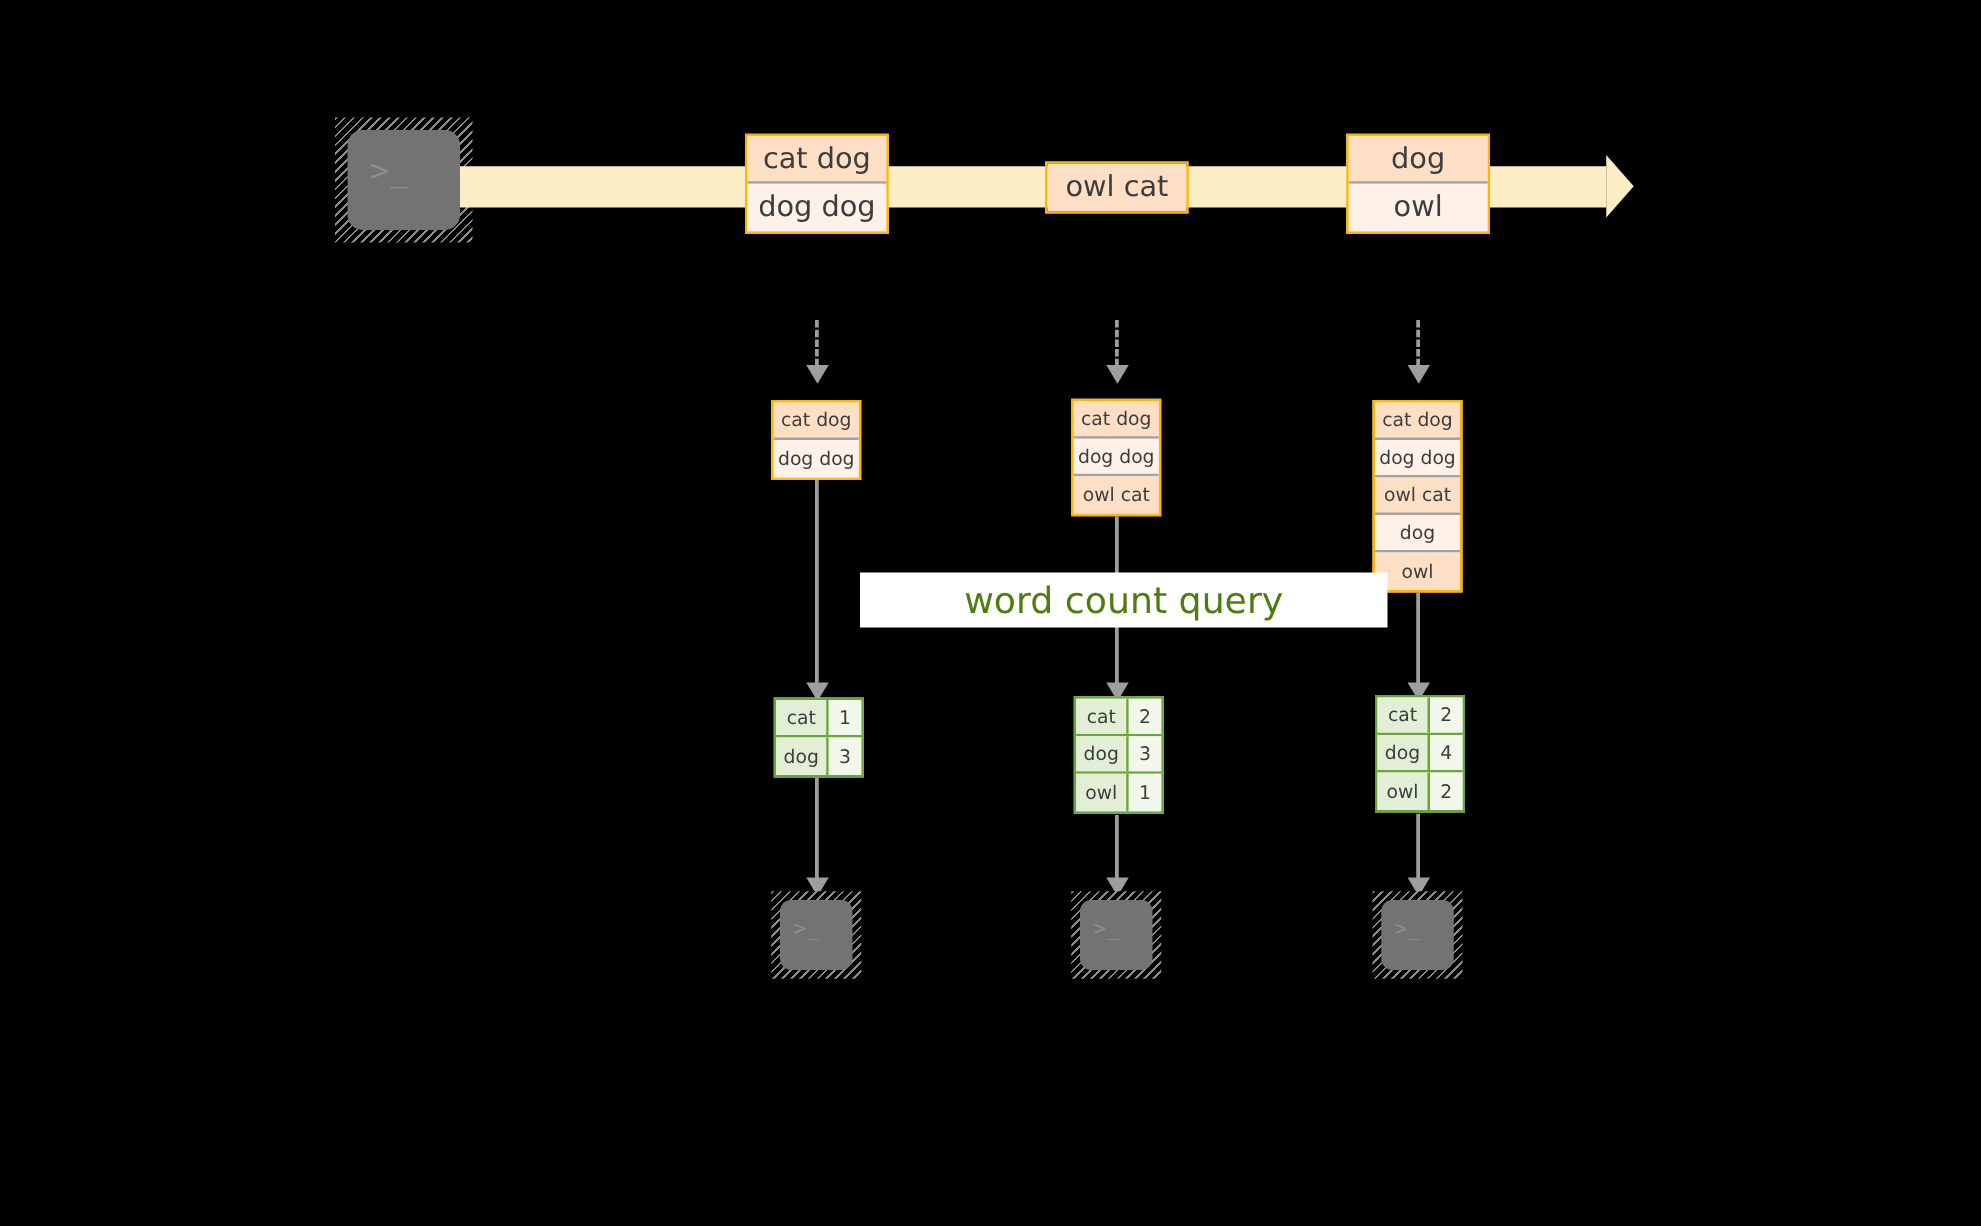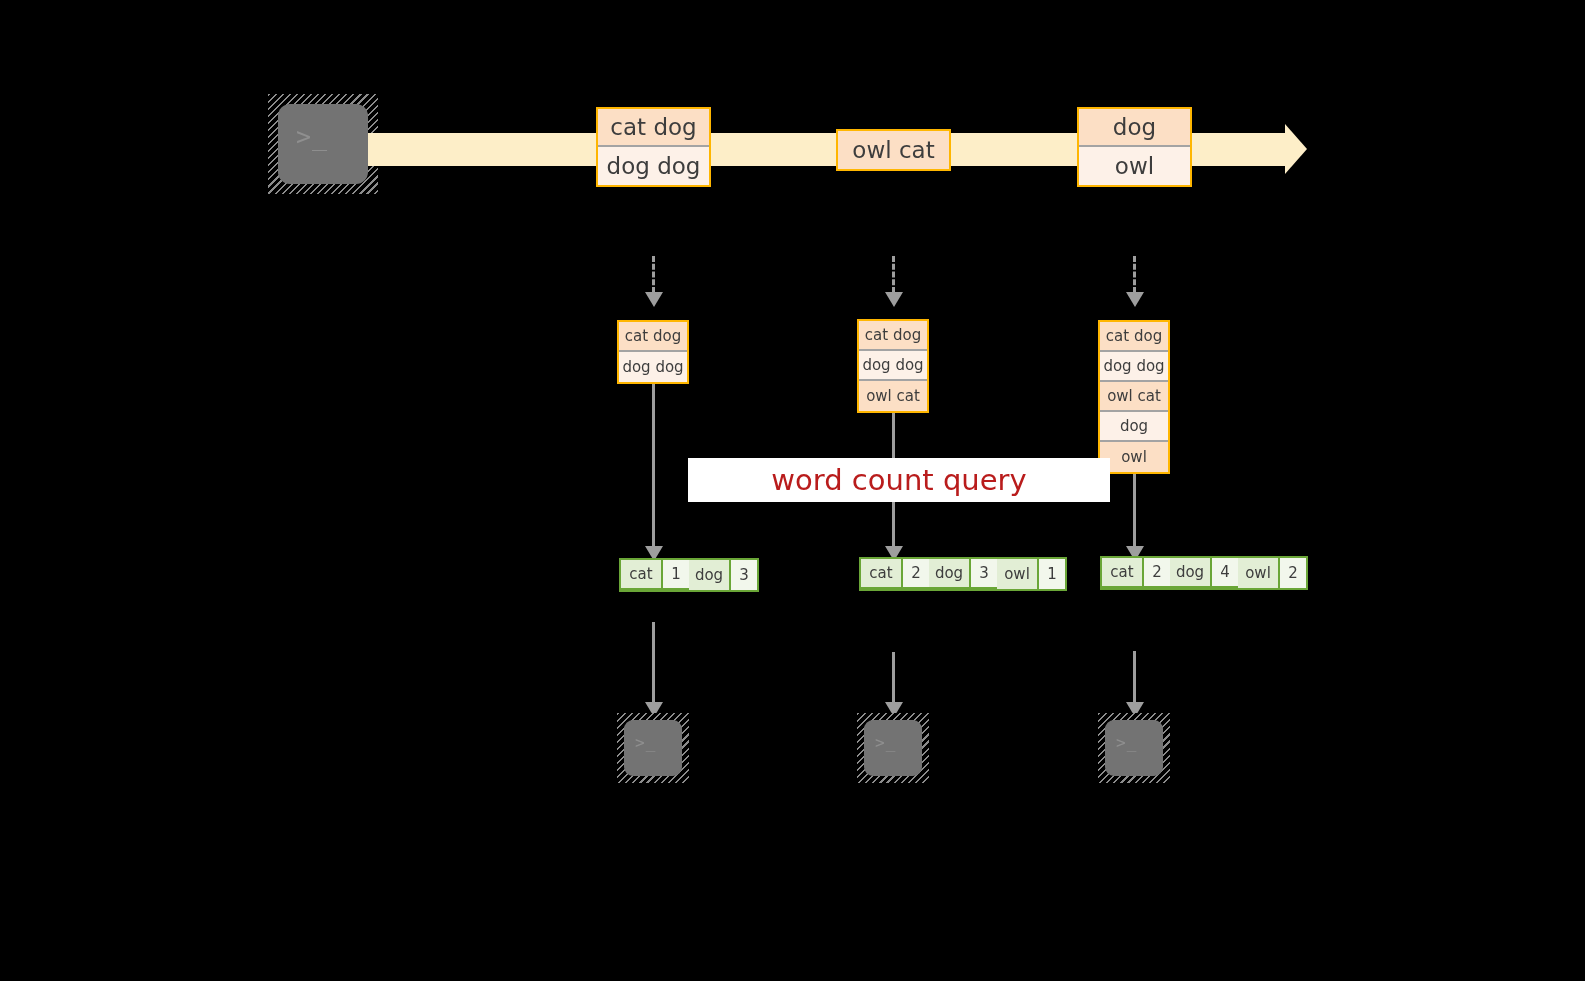--- a/index.html
+++ b/index.html
@@ -87,21 +87,21 @@
 
   
   .tbl {
     position: absolute;
     box-sizing: border-box;
     border: 2px solid #6aa637;
     background: #eef5e6;
     color: #3d3d3d;
     font-size: 15px;
     display: flex;
-    flex-direction: row;
+    flex-direction: column;
   }
   .tbl .row {
     display: flex;
     height: 30px;
     box-sizing: border-box;
     border-bottom: 2px solid #6aa637;
   }
   .tbl .row:last-child { border-bottom: none; }
   .tbl .k, .tbl .v {
     box-sizing: border-box;
@@ -141,21 +141,21 @@
   
   .query-band {
     position: absolute;
     background: #ffffff;
     display: flex;
     align-items: center;
     justify-content: center;
   }
   .query-band .txt {
     font-size: 29px;
-    color: #b91c1c;
+    color: #4d7c0f;
     white-space: nowrap;
   }
 </style>
 </head>
 <body>
 
 <div id="canvas">
 
   <div class="terminal" style="left:268px; top:94px; width:110px; height:100px;">
     <div class="hatch"></div>

